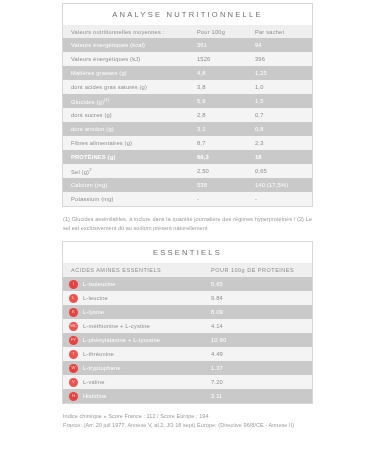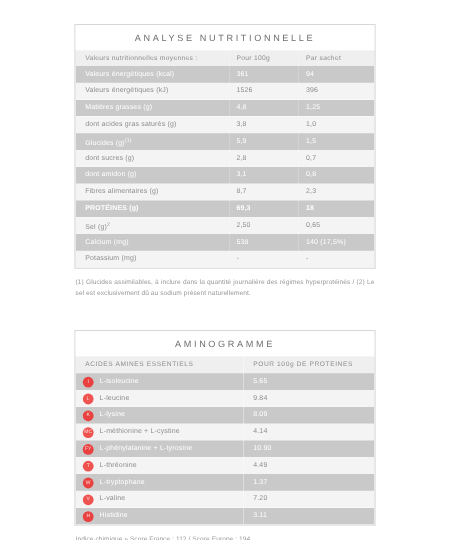--- a/index.html
+++ b/index.html
@@ -20,21 +20,20 @@
     position: relative;
     background: #ffffff;
     box-sizing: border-box;
     padding: 3px 62px 0 62px;
   }
   .card {
     border: 1px solid #d8d8d8;
     background: #ffffff;
     box-sizing: border-box;
     width: 251px;
-    margin-top: 17px;
   }
   .card-title {
     text-align: center;
     font-size: 7.6px;
     letter-spacing: 2.2px;
     color: #6f6f6f;
     padding: 6px 0 6px 0;
     background: #ffffff;
     font-weight: 400;
   }
@@ -205,21 +204,21 @@
           <td class="c2">-</td>
           <td class="c3">-</td>
         </tr>
       </tbody>
     </table>
   </div>
 
   <div class="footnote">(1) Glucides assimilables, à inclure dans la quantité journalière des régimes hyperprotéinés / (2) Le sel est exclusivement dû au sodium présent naturellement.</div>
 
   <div class="card">
-    <div class="card-title">AMINOGRAMME</div>
+    <div class="card-title">ESSENTIELS</div>
     <table>
       <colgroup>
           <col class="acol1">
           <col class="acol2">
         </colgroup>
       <tbody>
         <tr class="amino-head">
           <td>ACIDES AMINES ESSENTIELS</td>
           <td>POUR 100g DE PROTEINES</td>
         </tr>

